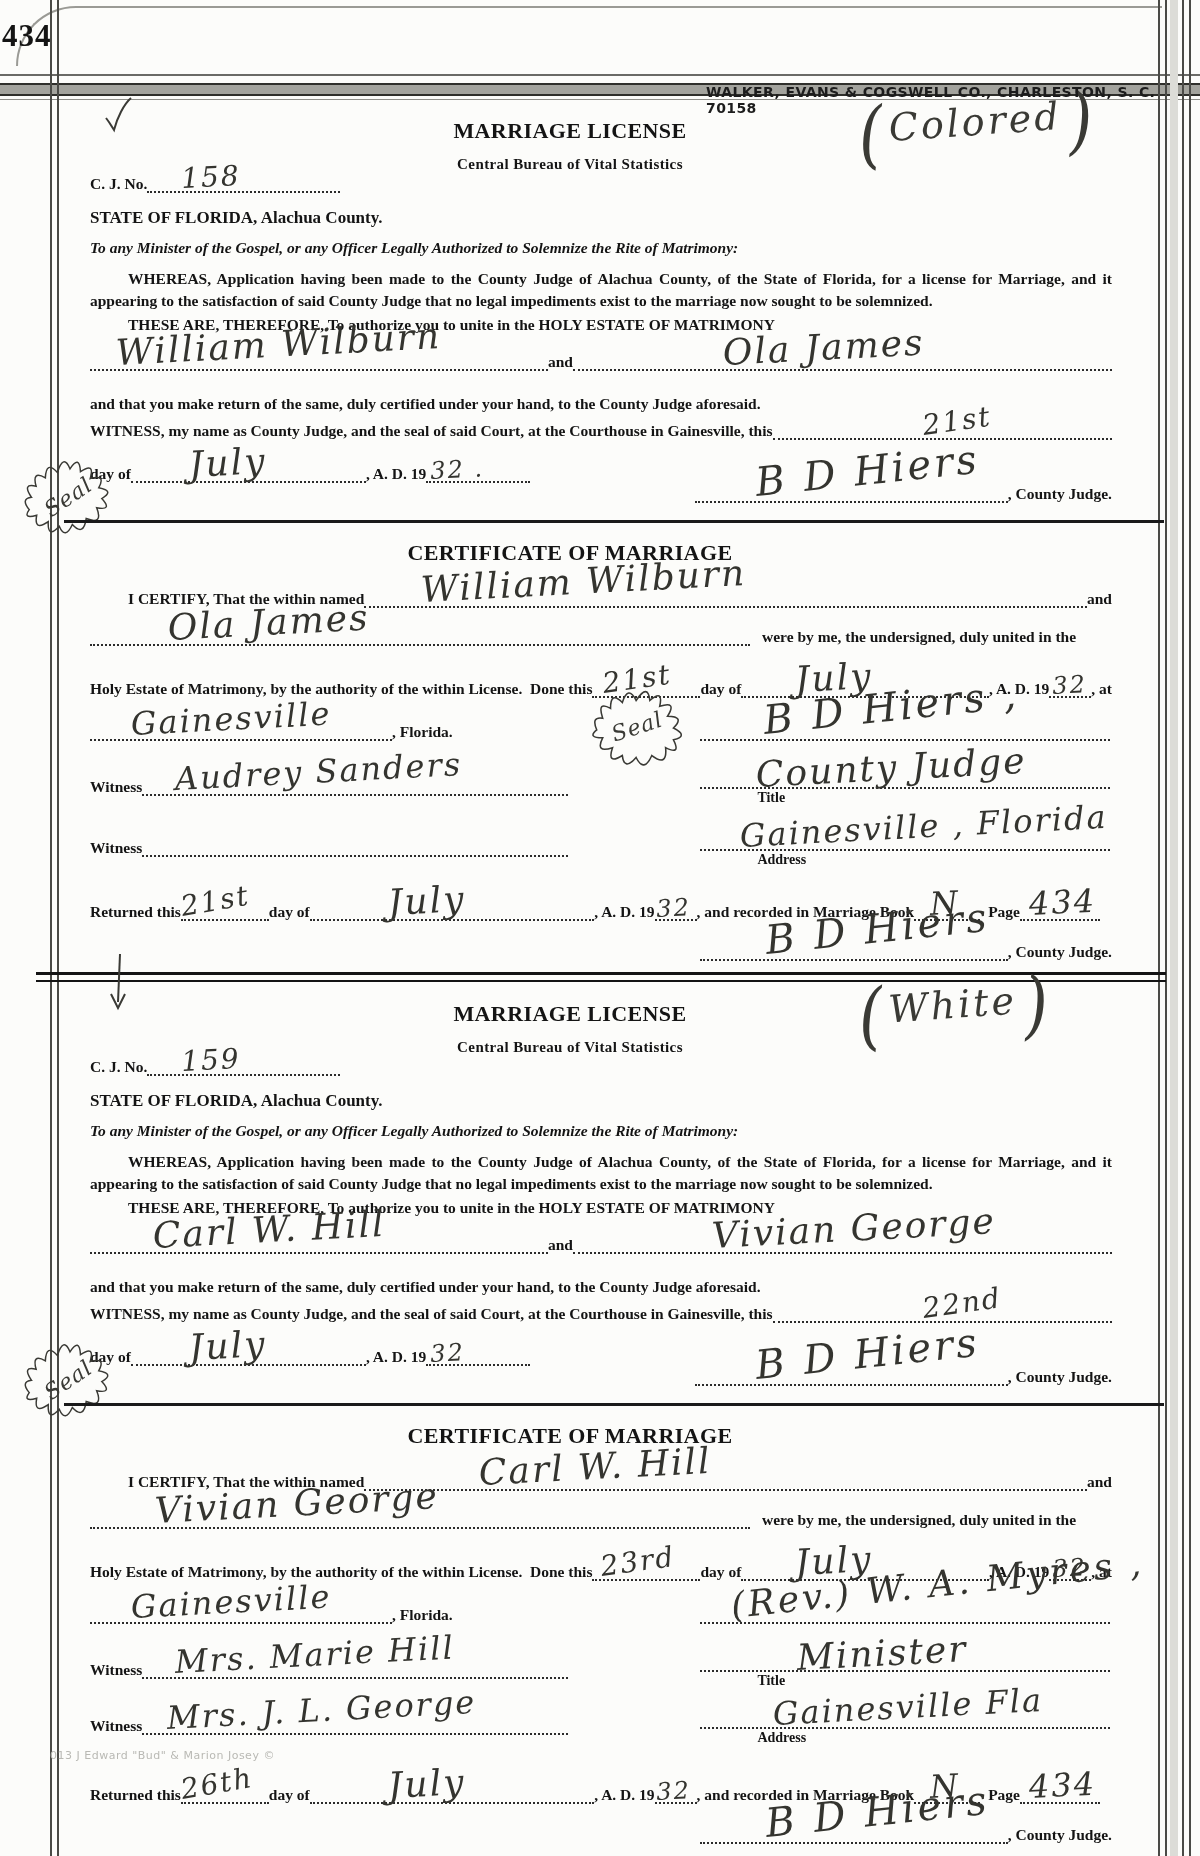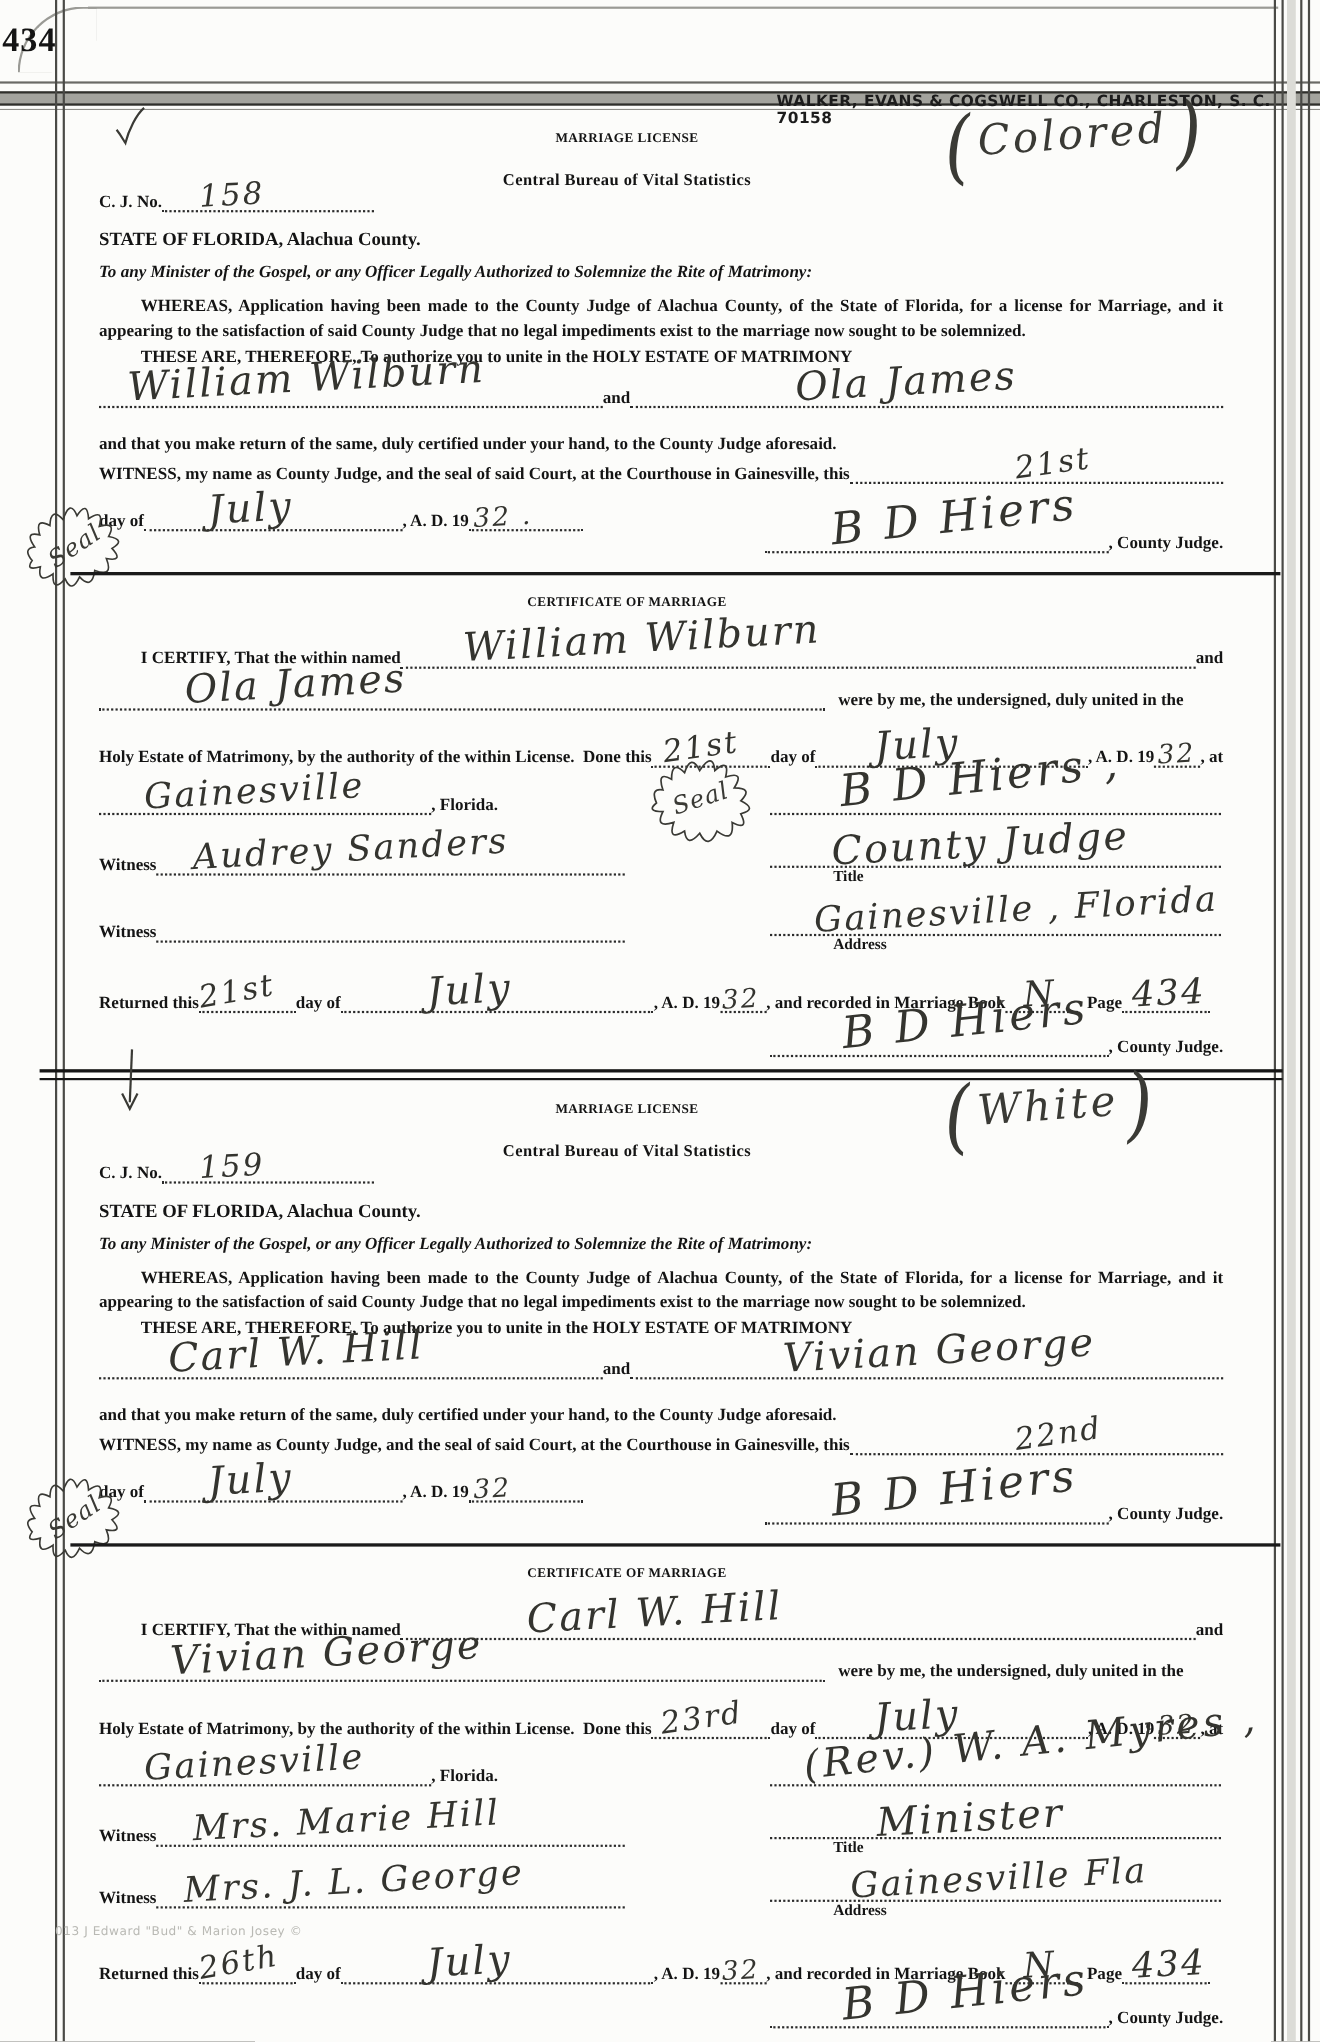--- a/index.html
+++ b/index.html
@@ -8,21 +8,21 @@
   
   .vrule{position:absolute;top:0;bottom:0;width:2px;background:#4a4a46;}
   .hline{position:absolute;background:#6a6a66;}
   .band{position:absolute;left:0;width:1200px;height:9px;background:#a3a39d;
         border-top:2px solid #2f2f2b;border-bottom:2px solid #2f2f2b;}
   .corner{position:absolute;border-top:2px solid #9a9a95;border-left:2px solid #9a9a95;
           border-top-left-radius:60px;}
   .edge-smudge{position:absolute;top:0;bottom:0;background:#dcdcd7;}
   
   .p{white-space:pre;font-weight:bold;font-size:15.5px;line-height:1.25;}
-  .t-main{position:absolute;width:100%;text-align:center;font-weight:bold;font-size:12px;letter-spacing:.4px;}
+  .t-main{position:absolute;width:100%;text-align:center;font-weight:bold;font-size:22px;letter-spacing:.4px;}
   .t-main .in{display:inline-block;width:520px;margin-left:-60px;text-align:center;}
   .t-sub{font-size:15px;}
   .state{position:absolute;font-weight:bold;font-size:17px;}
   .minister{position:absolute;font-weight:bold;font-style:italic;font-size:15.5px;}
   .para{position:absolute;left:90px;width:1022px;font-weight:bold;font-size:15.5px;
         line-height:1.42;text-align:justify;text-indent:38px;}
   .these{position:absolute;font-weight:bold;font-size:15.5px;}
   .pagenum{position:absolute;font-weight:bold;font-size:31px;letter-spacing:1px;}
   .credit{position:absolute;font-family:"DejaVu Sans",sans-serif;font-weight:bold;
           font-size:14px;letter-spacing:.4px;color:#1c1c1c;z-index:3;}

